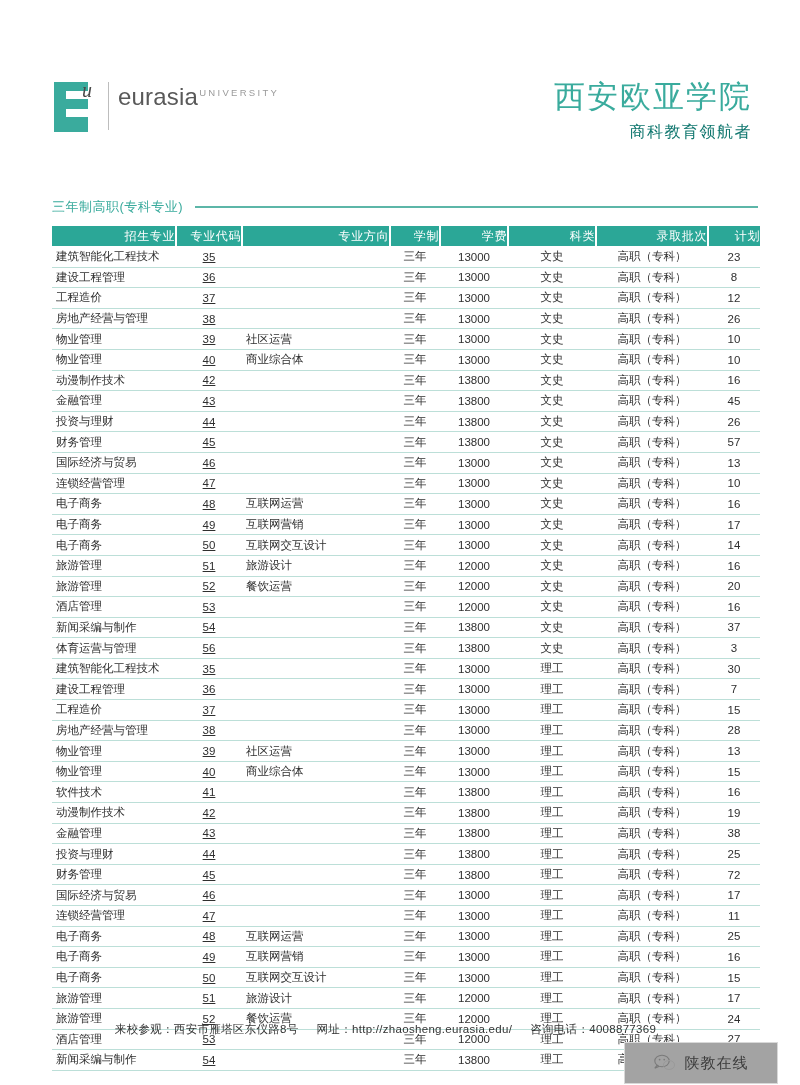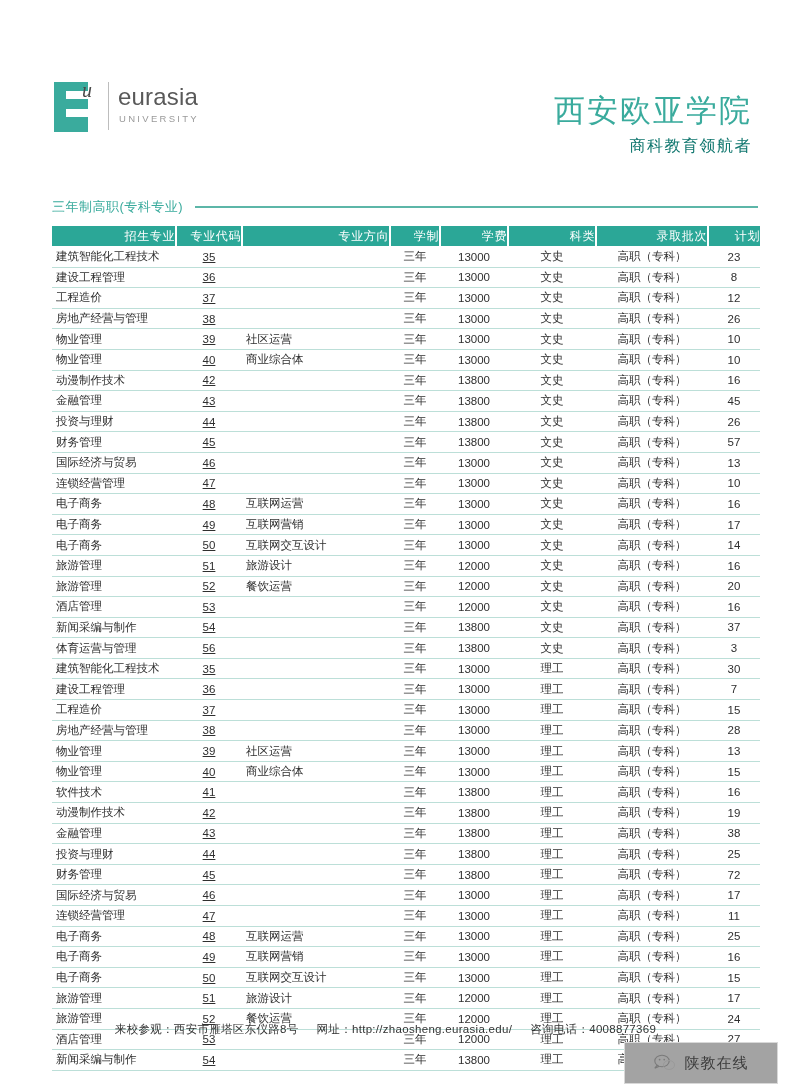--- a/index.html
+++ b/index.html
@@ -65,41 +65,41 @@
     color: #4a4a4a;
   }
   .logo-divider {
     width: 1px;
     height: 48px;
     background: #bdbdbd;
     margin: 0 9px 0 8px;
   }
   .logo-text {
     display: flex;
-    flex-direction: column;
+    flex-direction: row;
     justify-content: flex-start;
     padding-top: 2px;
   }
   .logo-word {
     font-size: 24px;
     color: #595959;
     letter-spacing: 0.2px;
     line-height: 26px;
   }
   .logo-sub {
     font-size: 9.5px;
     color: #9a9a9a;
     letter-spacing: 2.3px;
     margin-top: 3px;
     padding-left: 1px;
   }
   .univ-block {
     position: absolute;
     right: 48px;
-    top: 92px;
+    top: 78px;
     text-align: right;
   }
   .univ-name {
     font-size: 31px;
     color: #3aab9d;
     letter-spacing: 2px;
     line-height: 38px;
     font-weight: normal;
   }
   .univ-slogan {

